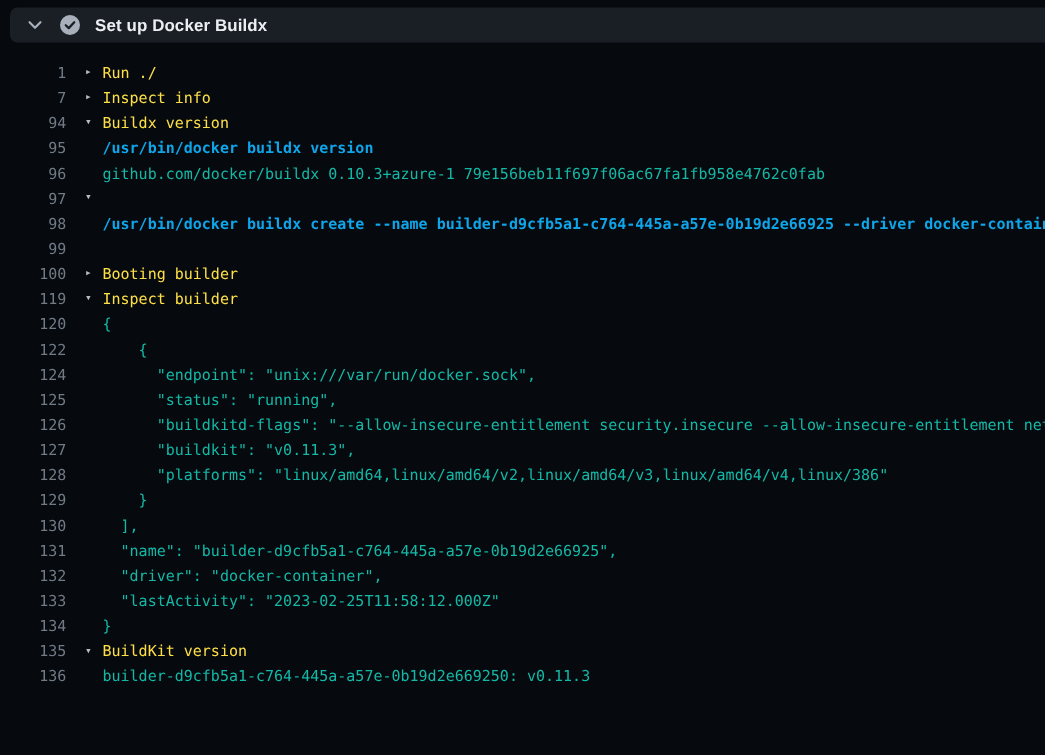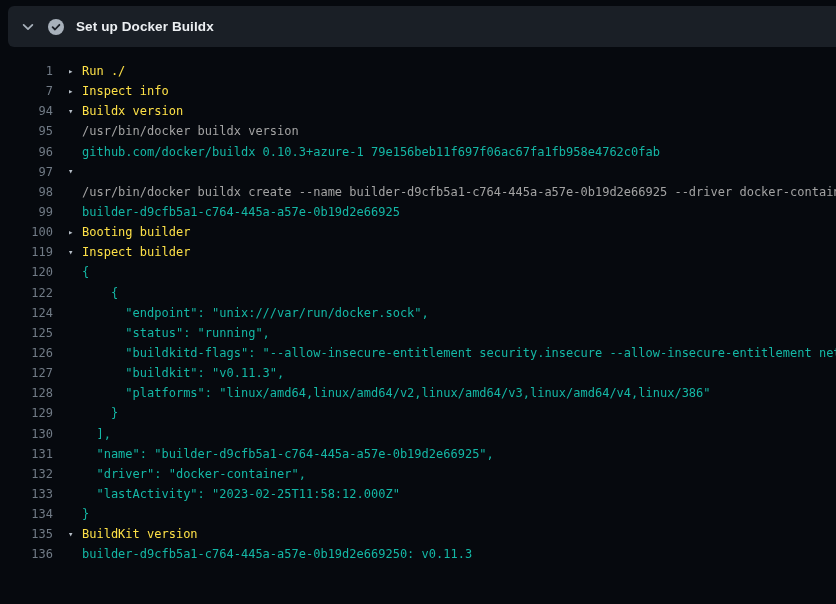--- a/index.html
+++ b/index.html
@@ -5,21 +5,21 @@
   * { margin: 0; padding: 0; box-sizing: border-box; }
   html, body {
     width: 836px; height: 604px;
     background: #06090e;
     overflow: hidden;
     font-family: "Liberation Sans", sans-serif;
   }
   .step-header {
     margin: 6px 0 0 8px;
     width: calc(100% - 8px);
-    height: 41px;
+    height: 28px;
     background: #1a1f26;
     border-radius: 6px 0 0 6px;
     display: flex;
     align-items: center;
     padding-left: 8px;
     cursor: pointer;
   }
   .chev {
     width: 24px; height: 24px;
     display: flex; align-items: center; justify-content: center;
@@ -68,21 +68,21 @@
     font-size: 9px;
     line-height: 1;
     display: inline-block;
   }
   .txt {
     white-space: pre;
     color: #14b8a6;
   }
   .row.group { cursor: pointer; }
   .row.group .txt { color: #fde047; }
-  .row.command .txt { color: #a3a3a3; font-weight: 400; }
+  .row.command .txt { color: #0ea5e9; font-weight: 700; }
 </style>
 </head>
 <body>
 
 <div class="step-header">
   <span class="chev">
     <svg width="14" height="14" viewBox="0 0 16 16">
       <path d="M3 5.5 L8 10.5 L13 5.5" fill="none" stroke="#a8b1bb" stroke-width="2" stroke-linecap="round" stroke-linejoin="round"></path>
     </svg>
   </span>
@@ -126,21 +126,20 @@
       <span class="tri">▾</span>
     </div>
     <div class="row command">
       <a class="num">98</a>
       <span class="tri"></span>
       <span class="txt">/usr/bin/docker buildx create --name builder-d9cfb5a1-c764-445a-a57e-0b19d2e66925 --driver docker-container</span>
     </div>
     <div class="row output">
       <a class="num">99</a>
       <span class="tri"></span>
-      <span class="txt">builder-d9cfb5a1-c764-445a-a57e-0b19d2e66925</span>
     </div>
     <div class="row group">
       <a class="num">100</a>
       <span class="tri">▸</span>
       <span class="txt">Booting builder</span>
     </div>
     <div class="row group">
       <a class="num">119</a>
       <span class="tri">▾</span>
       <span class="txt">Inspect builder</span>

